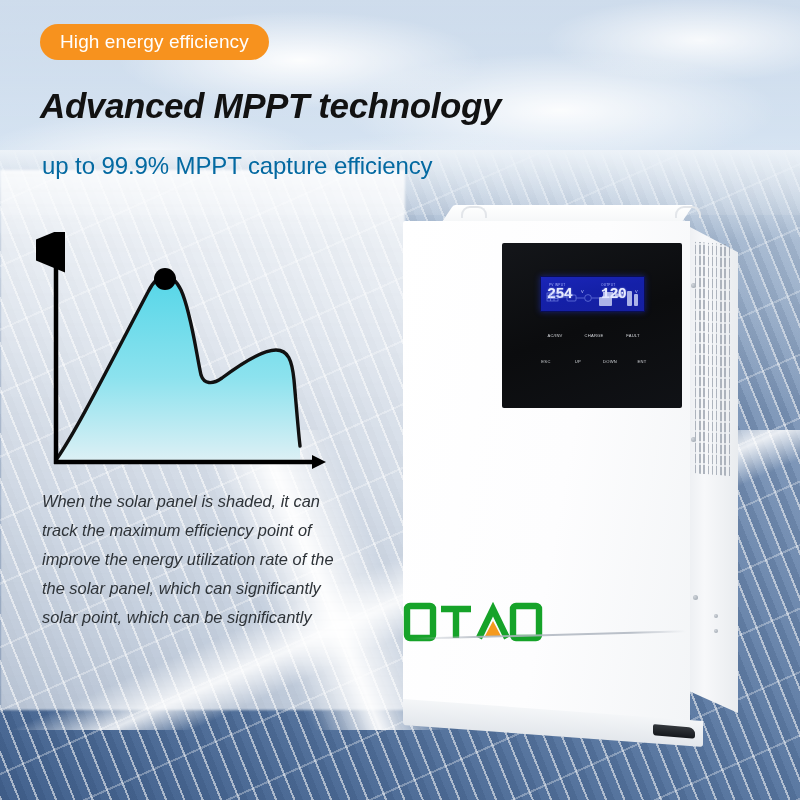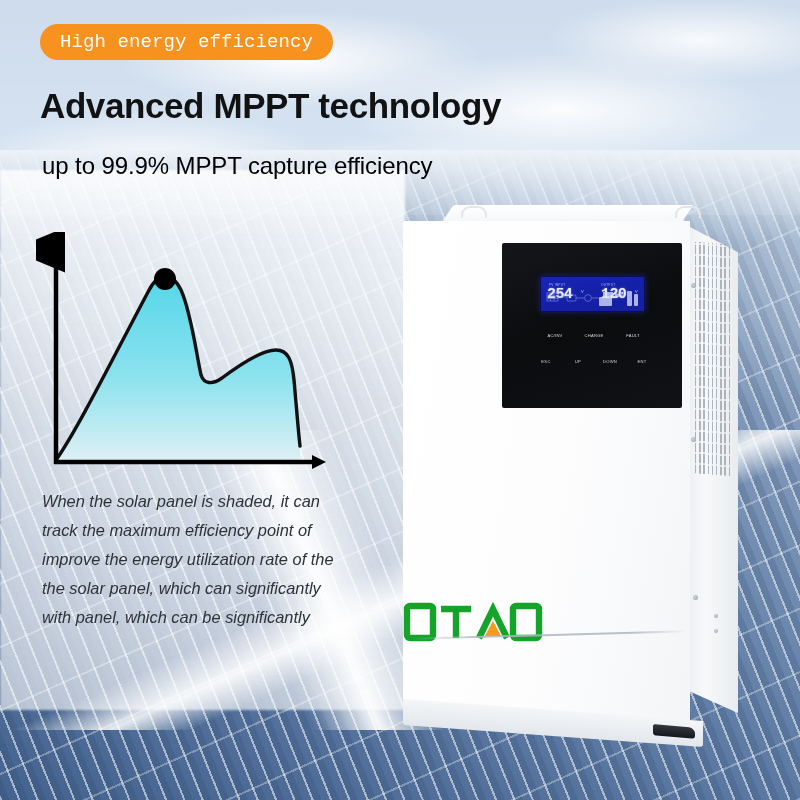--- a/index.html
+++ b/index.html
@@ -48,29 +48,29 @@
   }
 
   
   #fg { position:absolute; inset:0; z-index:5; }
 
   .badge {
     position:absolute; left:40px; top:24px;
     height:36px; padding:0 20px;
     display:flex; align-items:center;
     border-radius:18px;
-    color:#fff; font-size:19px; letter-spacing:.1px;font-family:Liberation Mono, monospace;
+    color:#fff; font-size:19px; letter-spacing:.1px;
   }
   .heading {
     position:absolute; left:40px; top:86px;
-    font-size:35px; font-weight:bold; color:#121212; letter-spacing:-.4px;
+    font-size:35px; font-weight:bold; color:#121212; letter-spacing:-.4px;font-style:italic;
   }
   .subheading {
     position:absolute; left:42px; top:152px;
-    font-size:24px; color:#000000; letter-spacing:-.1px;
+    font-size:24px; color:#0369a1; letter-spacing:-.1px;
   }
 
   
   .chart { position:absolute; left:36px; top:232px; width:300px; height:252px; }
   .chart svg { display:block; }
 
   
   .para {
     position:absolute; left:42px; top:487px; width:330px;
     font-size:16.4px; line-height:29px; color:#2e3338;font-style:italic;
@@ -244,21 +244,21 @@
         <path d="M290,230 L276,223 L276,237 Z" fill="#000"></path>
       </g>
     </svg>
   </div>
 
   <div class="para">
     <div>When the solar panel is shaded, it can</div>
     <div>track the maximum efficiency point of</div>
     <div>improve the energy utilization rate of the</div>
     <div>the solar panel, which can significantly</div>
-    <div>with panel, which can be significantly</div>
+    <div>solar point, which can be significantly</div>
   </div>
 
   <div class="inverter">
 
     <div class="inv-top"></div>
     <div class="hanger l"></div>
     <div class="hanger r"></div>
 
     <div class="inv-side"></div>
     <div class="vents"></div>

